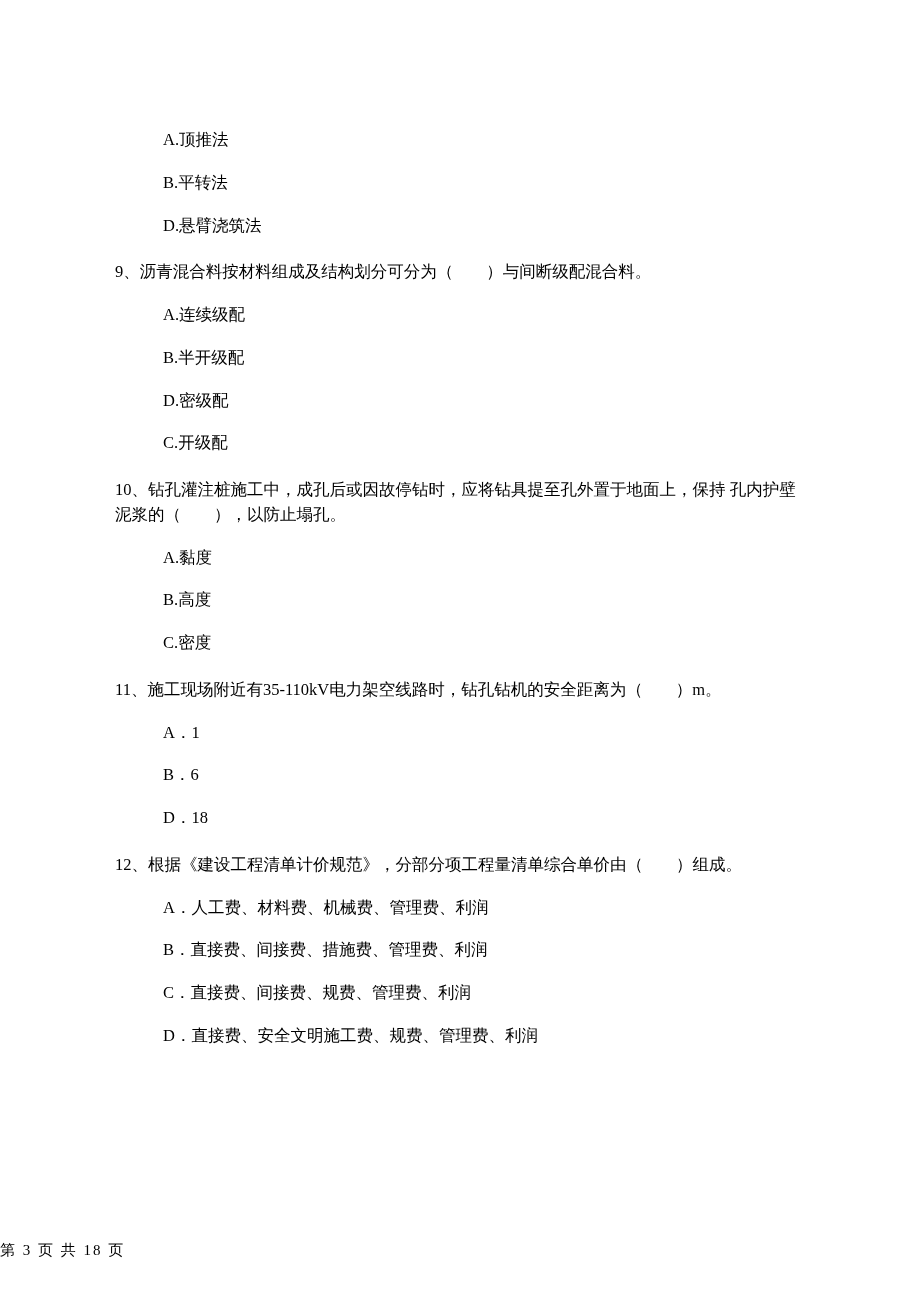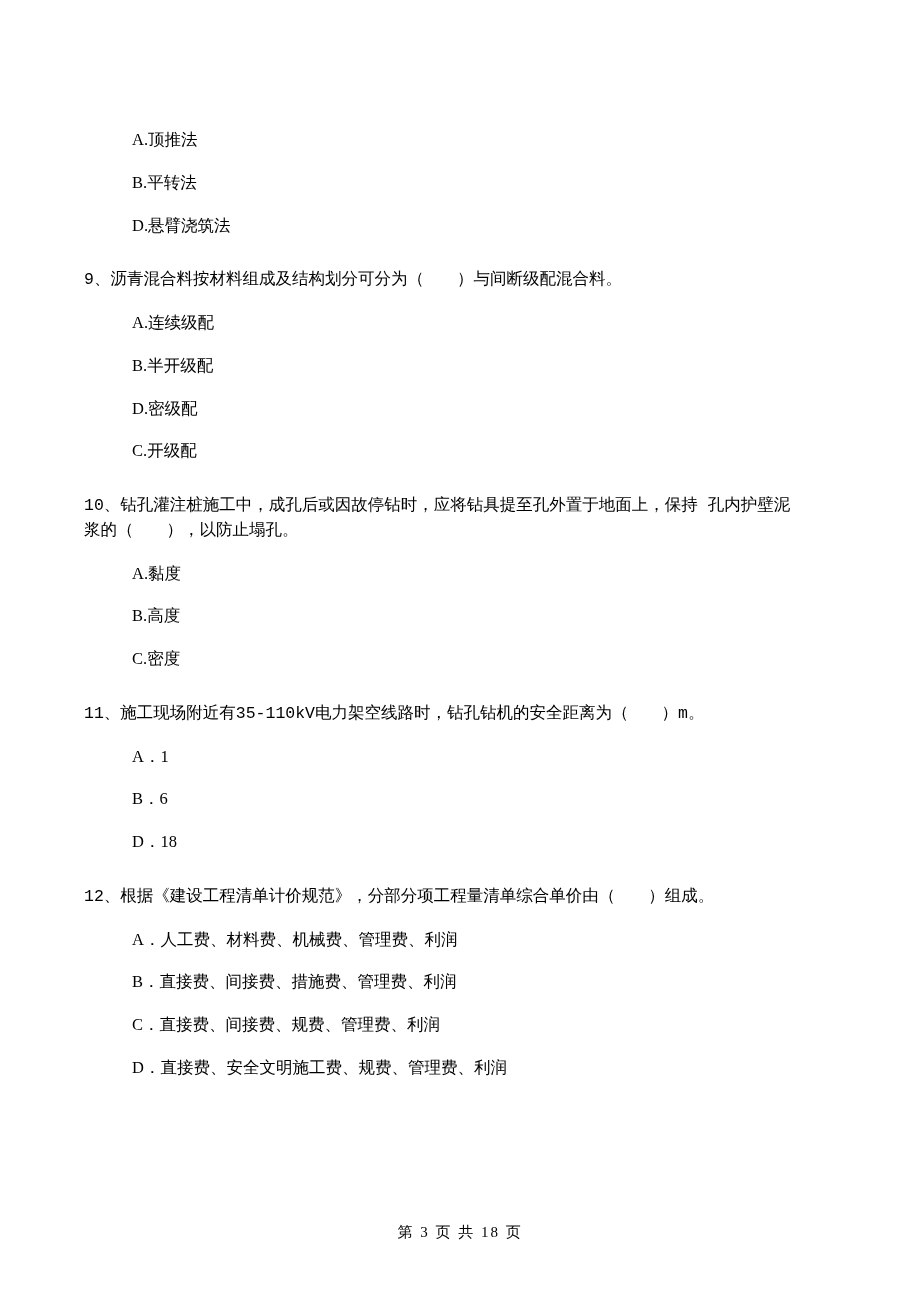--- a/index.html
+++ b/index.html
@@ -6,40 +6,39 @@
     margin: 0;
     padding: 0;
     background: #fff;
     font-family: "SimSun", "宋体", serif;
     width: 920px;
     height: 1302px;
     box-sizing: border-box;
     position: relative;
   }
   .page {
-    padding: 110px 115px 40px 84px;
+    padding: 110px 115px 40px 115px;
     font-size: 16.5px;
     line-height: 1.5;
     color: #000;
   }
   .option {
     margin-left: 48px;
     margin-top: 18px;
     margin-bottom: 18px;
   }
   .question {
-    margin-top: 30px;
+    margin-top: 22px;
     margin-bottom: 10px;
-    font-family: Liberation Mono, monospace;
   }
   .footer {
     position: absolute;
-    bottom: 60px;
+    bottom: 42px;
     width: 100%;
-    text-align: center;
+    text-align: left;
     font-size: 15px;
     letter-spacing: 2px;
   }
 </style>
 </head>
 <body>
 
 <div class="page">
 
   <div class="option">A.顶推法</div>

